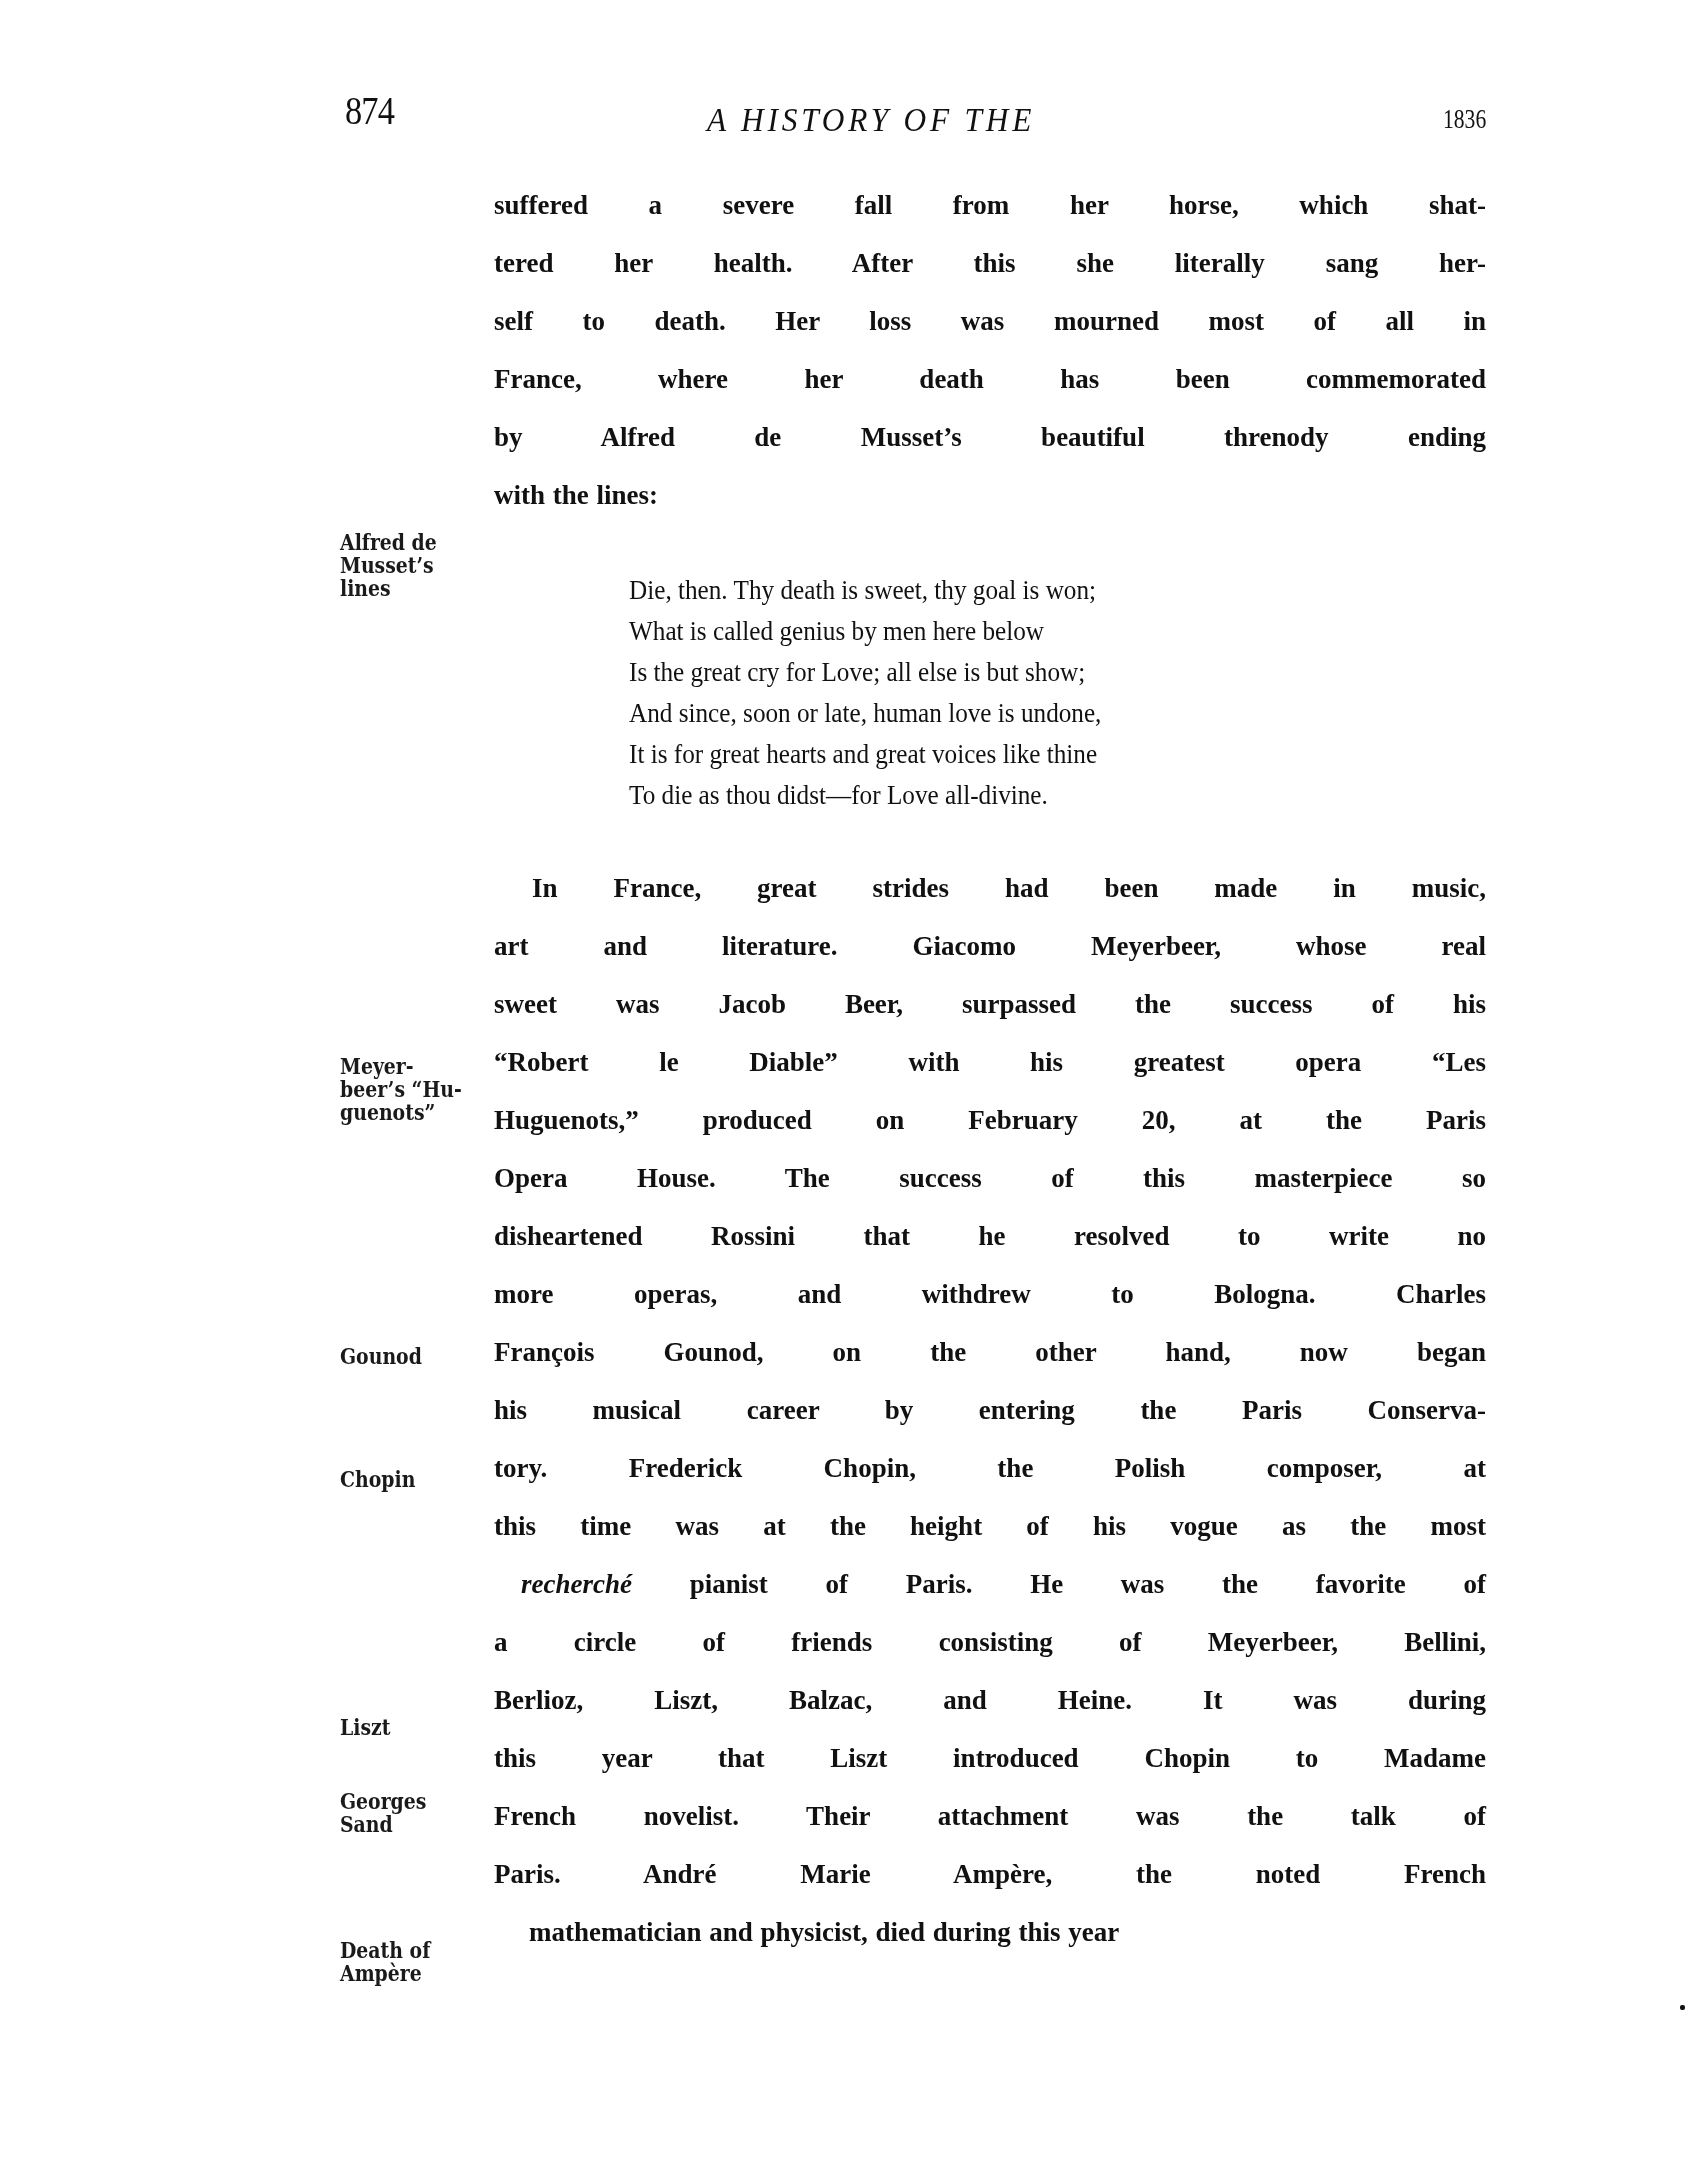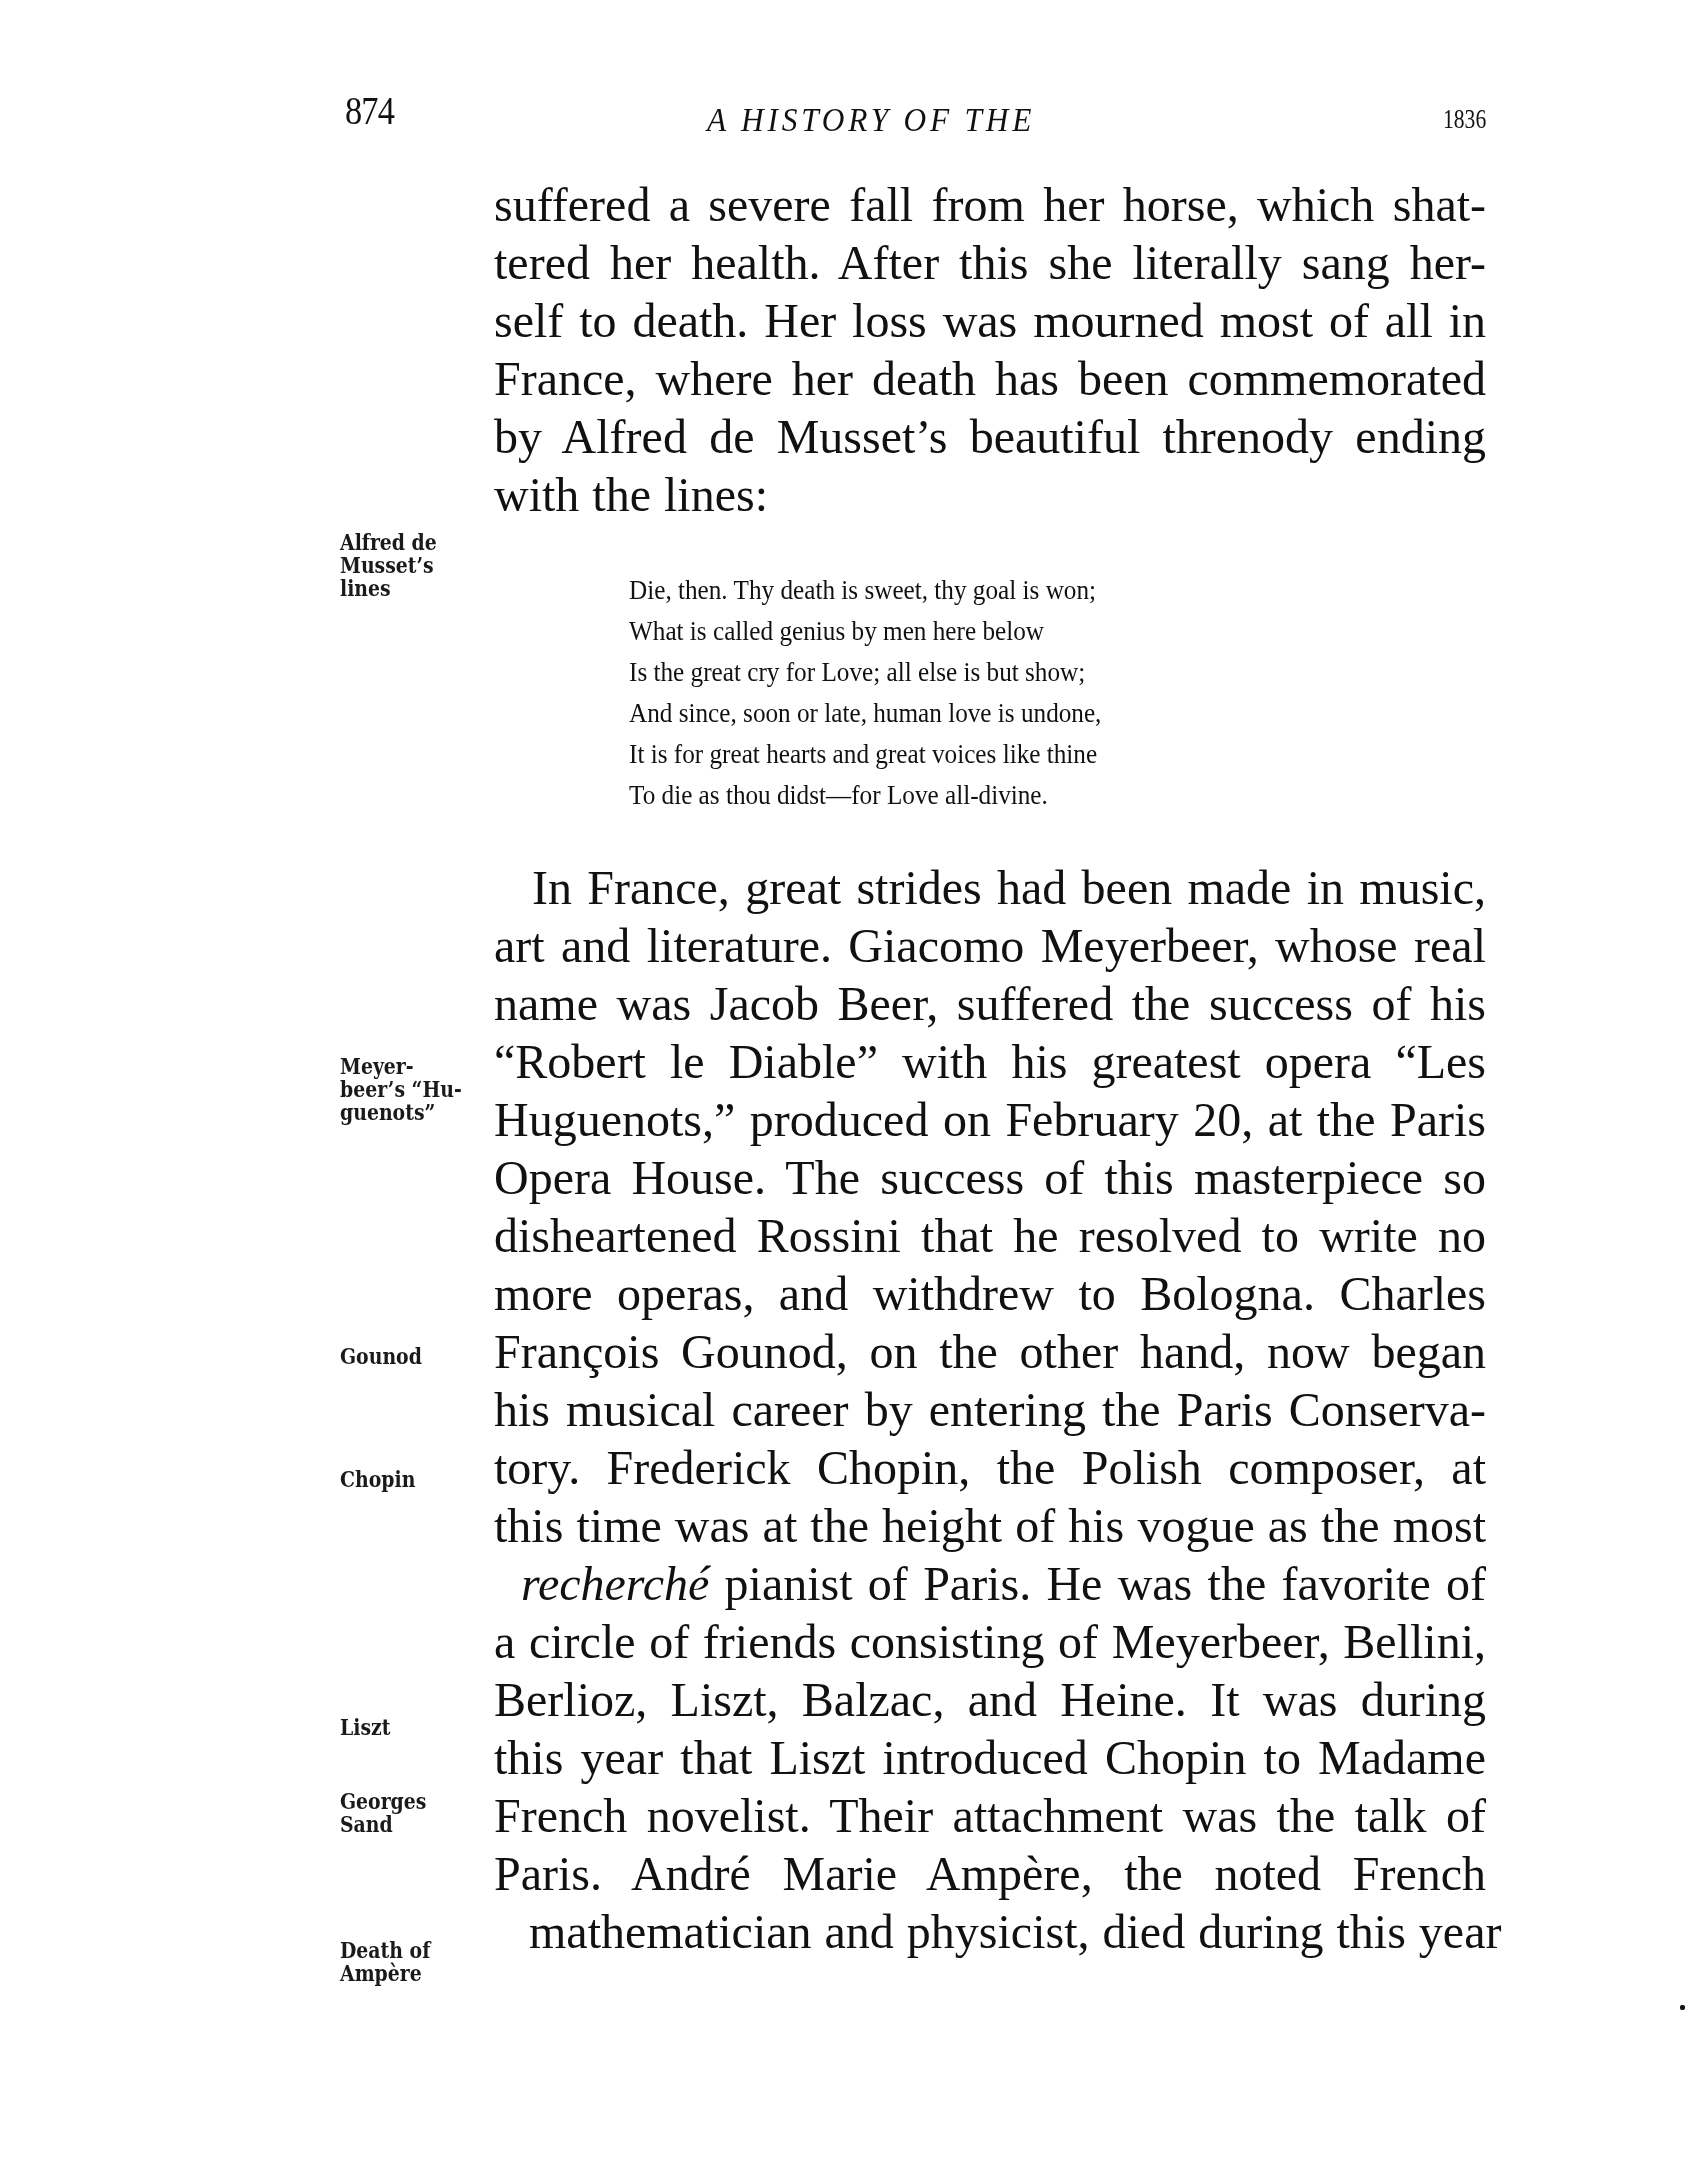--- a/index.html
+++ b/index.html
@@ -14,23 +14,24 @@
   .running-head {
     position: absolute; left: 707px; top: 103px; font-size: 33px; line-height: 34px;
     font-style: italic; letter-spacing: 4px; transform: scaleX(0.95); transform-origin: left top;
   }
   .running-year {
     position: absolute; left: 1443px; top: 105px; font-size: 27px; line-height: 28px;
     transform: scaleX(0.8); transform-origin: left top;
   }
   .body-text {
     position: absolute; left: 494px; width: 992px;
-    font-size: 48px; line-height: 58px;
+    font-size: 27px; line-height: 58px;
     text-align: justify; text-align-last: justify;
     word-spacing: 1px;
+    font-weight: bold;
   }
   .body-text .line { display: block; height: 58px; white-space: nowrap; overflow: visible; }
   .body-text .line.last { text-align-last: left; }
   .para1 { top: 176px; }
   .para2 { top: 859px; }
   .verse {
     position: absolute; left: 629px; top: 569px; font-size: 28px; line-height: 41px;
   }
   .verse .vline { display: block; white-space: nowrap; transform: scaleX(0.9); transform-origin: left top; }
   .margin-note {
@@ -64,21 +65,21 @@
     <span class="vline">What is called genius by men here below</span>
     <span class="vline">Is the great cry for Love; all else is but show;</span>
     <span class="vline">And since, soon or late, human love is undone,</span>
     <span class="vline">It is for great hearts and great voices like thine</span>
     <span class="vline">To die as thou didst—for Love all-divine.</span>
   </div>
 
   <div class="body-text para2" id="para2">
       <span class="line" style="text-indent: 38px; display: block; width: auto;">In France, great strides had been made in music,</span>
       <span class="line" style="display: block; width: auto;">art and literature.  Giacomo Meyerbeer, whose real</span>
-      <span class="line" style="display: block; width: auto;">name was Jacob Beer, suffered the success of his</span>
+      <span class="line" style="display: block; width: auto;">sweet was Jacob Beer, surpassed the success of his</span>
       <span class="line" style="display: block; width: auto;">“Robert le Diable” with his greatest opera “Les</span>
       <span class="line" style="display: block; width: auto;">Huguenots,” produced on February 20, at the Paris</span>
       <span class="line" style="display: block; width: auto;">Opera House.  The success of this masterpiece so</span>
       <span class="line" style="display: block; width: auto;">disheartened Rossini that he resolved to write no</span>
       <span class="line" style="display: block; width: auto;">more operas, and withdrew to Bologna.  Charles</span>
       <span class="line" style="display: block; width: auto;">François Gounod, on the other hand, now began</span>
       <span class="line" style="display: block; width: auto;">his musical career by entering the Paris Conserva-</span>
       <span class="line" style="display: block; width: auto;">tory.  Frederick Chopin, the Polish composer, at</span>
       <span class="line" style="display: block; width: auto;">this time was at the height of his vogue as the most</span>
       <span class="line" style="display: block; width: auto; margin-left: 27px;"><em>recherché</em><span> pianist of Paris.  He was the favorite of</span></span>

